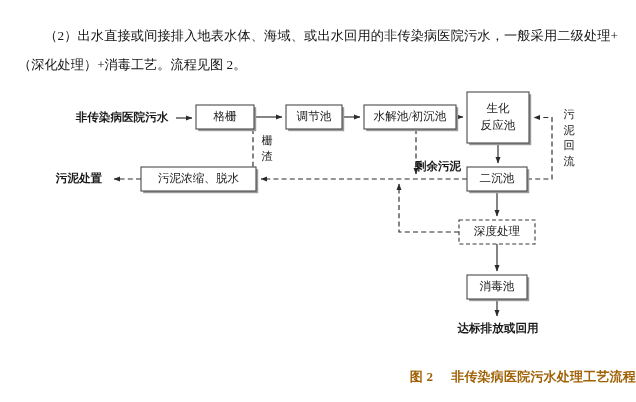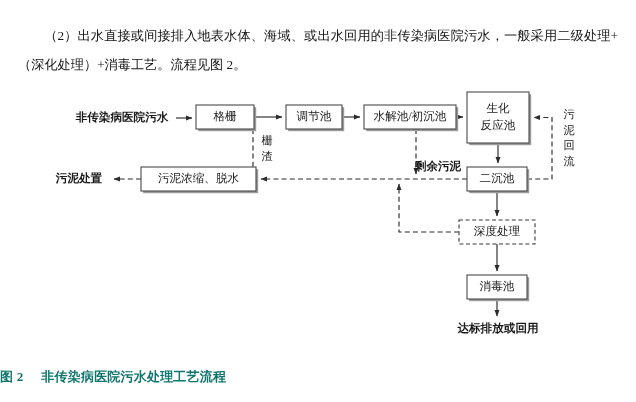--- a/index.html
+++ b/index.html
@@ -93,24 +93,24 @@
     fill: none;
     stroke-dasharray: 5 3.2;
   }
 
   
   .caption {
     position: absolute;
     left: 0;
     top: 368px;
     width: 636px;
-    text-align: left;
+    text-align: right;
     font-size: 13px;
     font-weight: bold;
-    color: #0f766e;
+    color: #a16207;
     font-family: "Liberation Serif", "DejaVu Serif", serif;
     letter-spacing: 0.2px;
   }
   .caption .cap-gap { display: inline-block; width: 18px; }
 </style>
 </head>
 <body>
 
 <div id="page">
 

